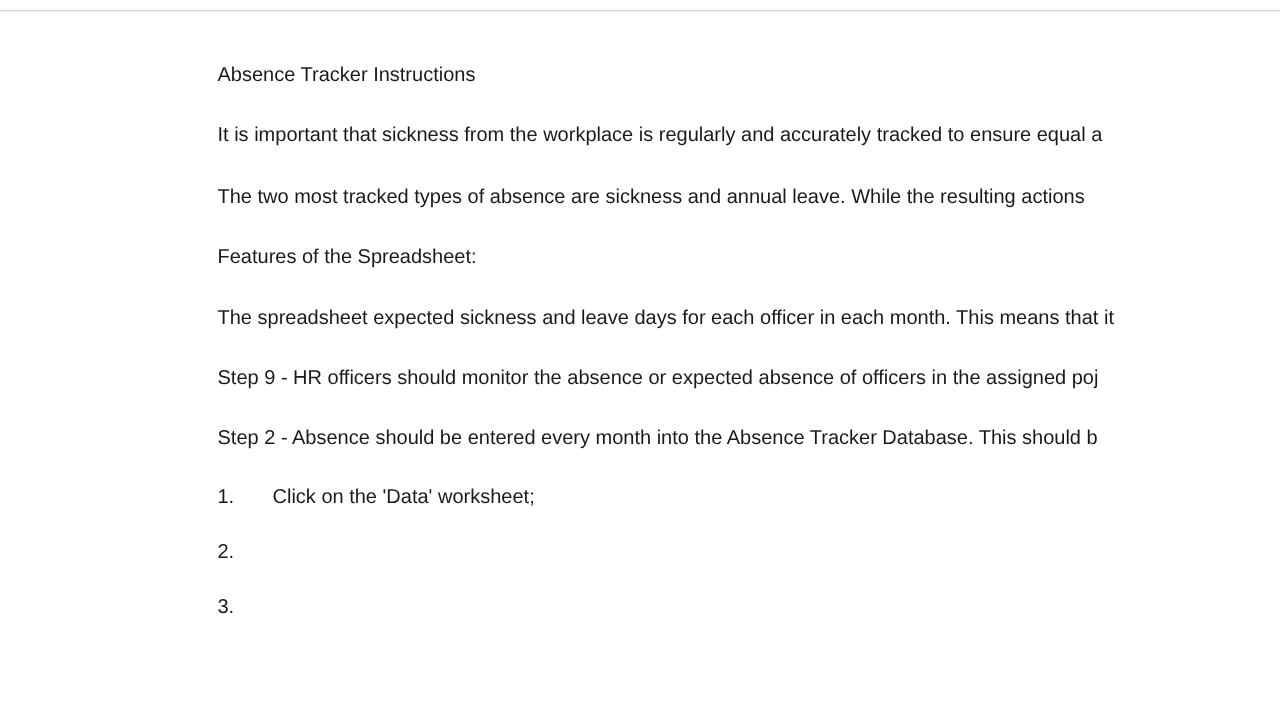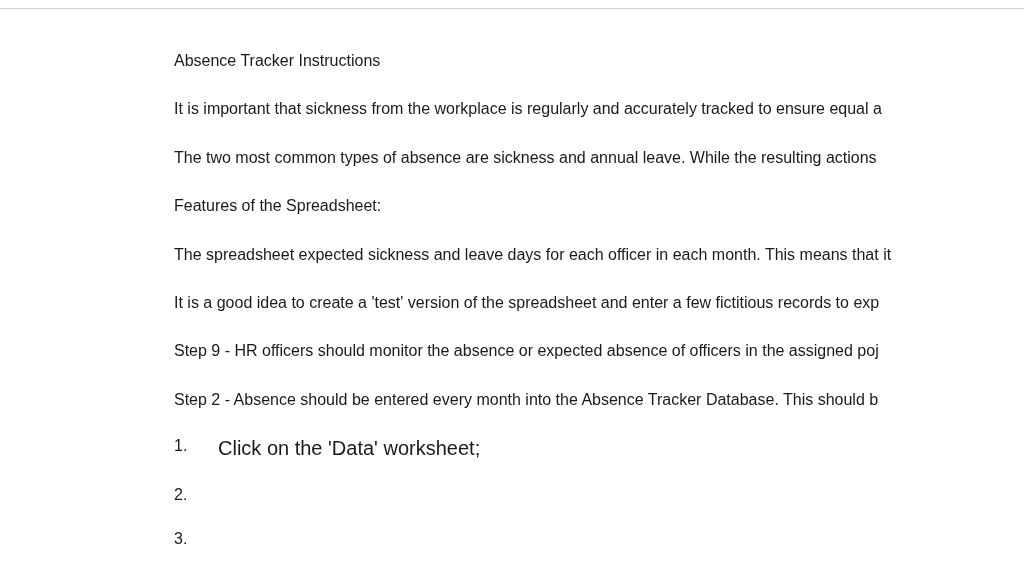--- a/index.html
+++ b/index.html
@@ -46,39 +46,38 @@
       white-space: nowrap;
       overflow: hidden;
     }
     .list-num {
       font-size: 16px;
       color: #1a1a1a;
       width: 44px;
       flex-shrink: 0;
     }
     .list-text {
-      font-size: 20px;
+      font-size: 16px;
       color: #1a1a1a;
       white-space: nowrap;
       overflow: hidden;
     }
   </style>
 </head>
 <body>
 
 <div class="top-line"></div>
 
 <div class="content">
   <p class="para">Absence Tracker Instructions</p>
 
   <p class="para">It is important that sickness from the workplace is regularly and accurately tracked to ensure equal a</p>
-  <p class="para">The two most common types of absence are sickness and annual leave. While the resulting actions</p>
+  <p class="para">The two most tracked types of absence are sickness and annual leave. While the resulting actions</p>
   <p class="para">Features of the Spreadsheet:</p>
   <p class="para">The spreadsheet expected sickness and leave days for each officer in each month. This means that it</p>
-  <p class="para">It is a good idea to create a 'test' version of the spreadsheet and enter a few fictitious records to exp</p>
   <p class="para">Step 9 - HR officers should monitor the absence or expected absence of officers in the assigned poj</p>
   <p class="para">Step 2 - Absence should be entered every month into the Absence Tracker Database. This should b</p>
 
   <div class="numbered-list">
     <div class="list-row">
       <span class="list-num">1.</span>
       <span class="list-text">Click on the 'Data' worksheet;</span>
     </div>
     <div class="list-row">
       <span class="list-num">2.</span>

